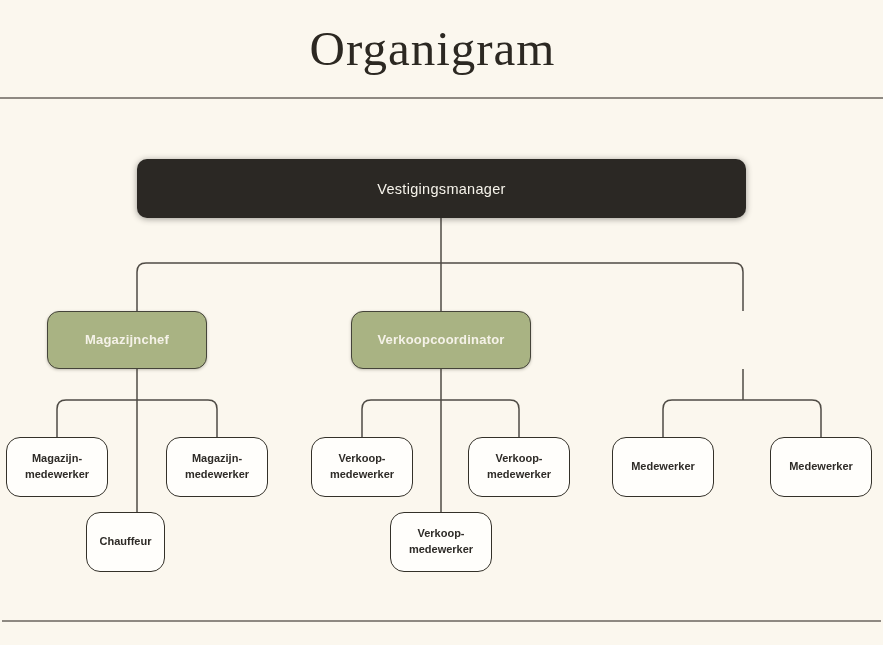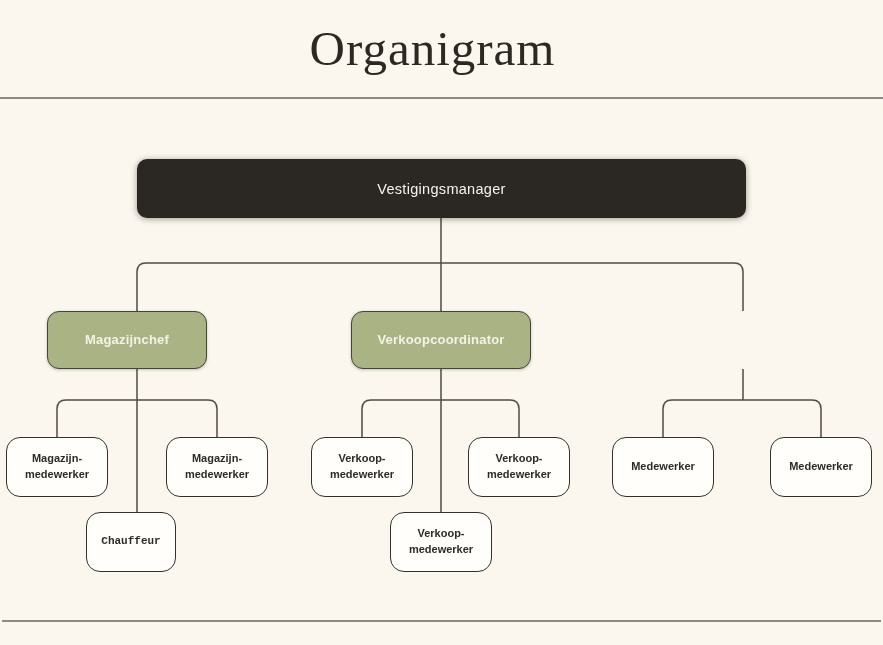--- a/index.html
+++ b/index.html
@@ -72,21 +72,21 @@
     line-height:1.45;
     padding:4px 8px;
   }
   
   .p-root{left:137px;top:159px;width:609px;height:59px;}
   .p-m0{left:47px; top:311px;width:160px;height:58px;}
   .p-m1{left:351px;top:311px;width:180px;height:58px;}
   .p-m2{left:653px;top:311px;width:180px;height:58px;}
   .p-e00{left:6px;  top:437px;width:102px;height:60px;}
   .p-e01{left:166px;top:437px;width:102px;height:60px;}
-  .p-e02{left:86px; top:512px;width:90px;height:60px;font-family:Liberation Mono, monospace;}
+  .p-e02{left:86px; top:512px;width:79px;height:60px;}
   .p-e10{left:311px;top:437px;width:102px;height:60px;}
   .p-e11{left:468px;top:437px;width:102px;height:60px;}
   .p-e12{left:390px;top:512px;width:102px;height:60px;}
   .p-e20{left:612px;top:437px;width:102px;height:60px;}
   .p-e21{left:770px;top:437px;width:102px;height:60px;}
 </style>
 </head>
 <body>
 
 <div class="page">

